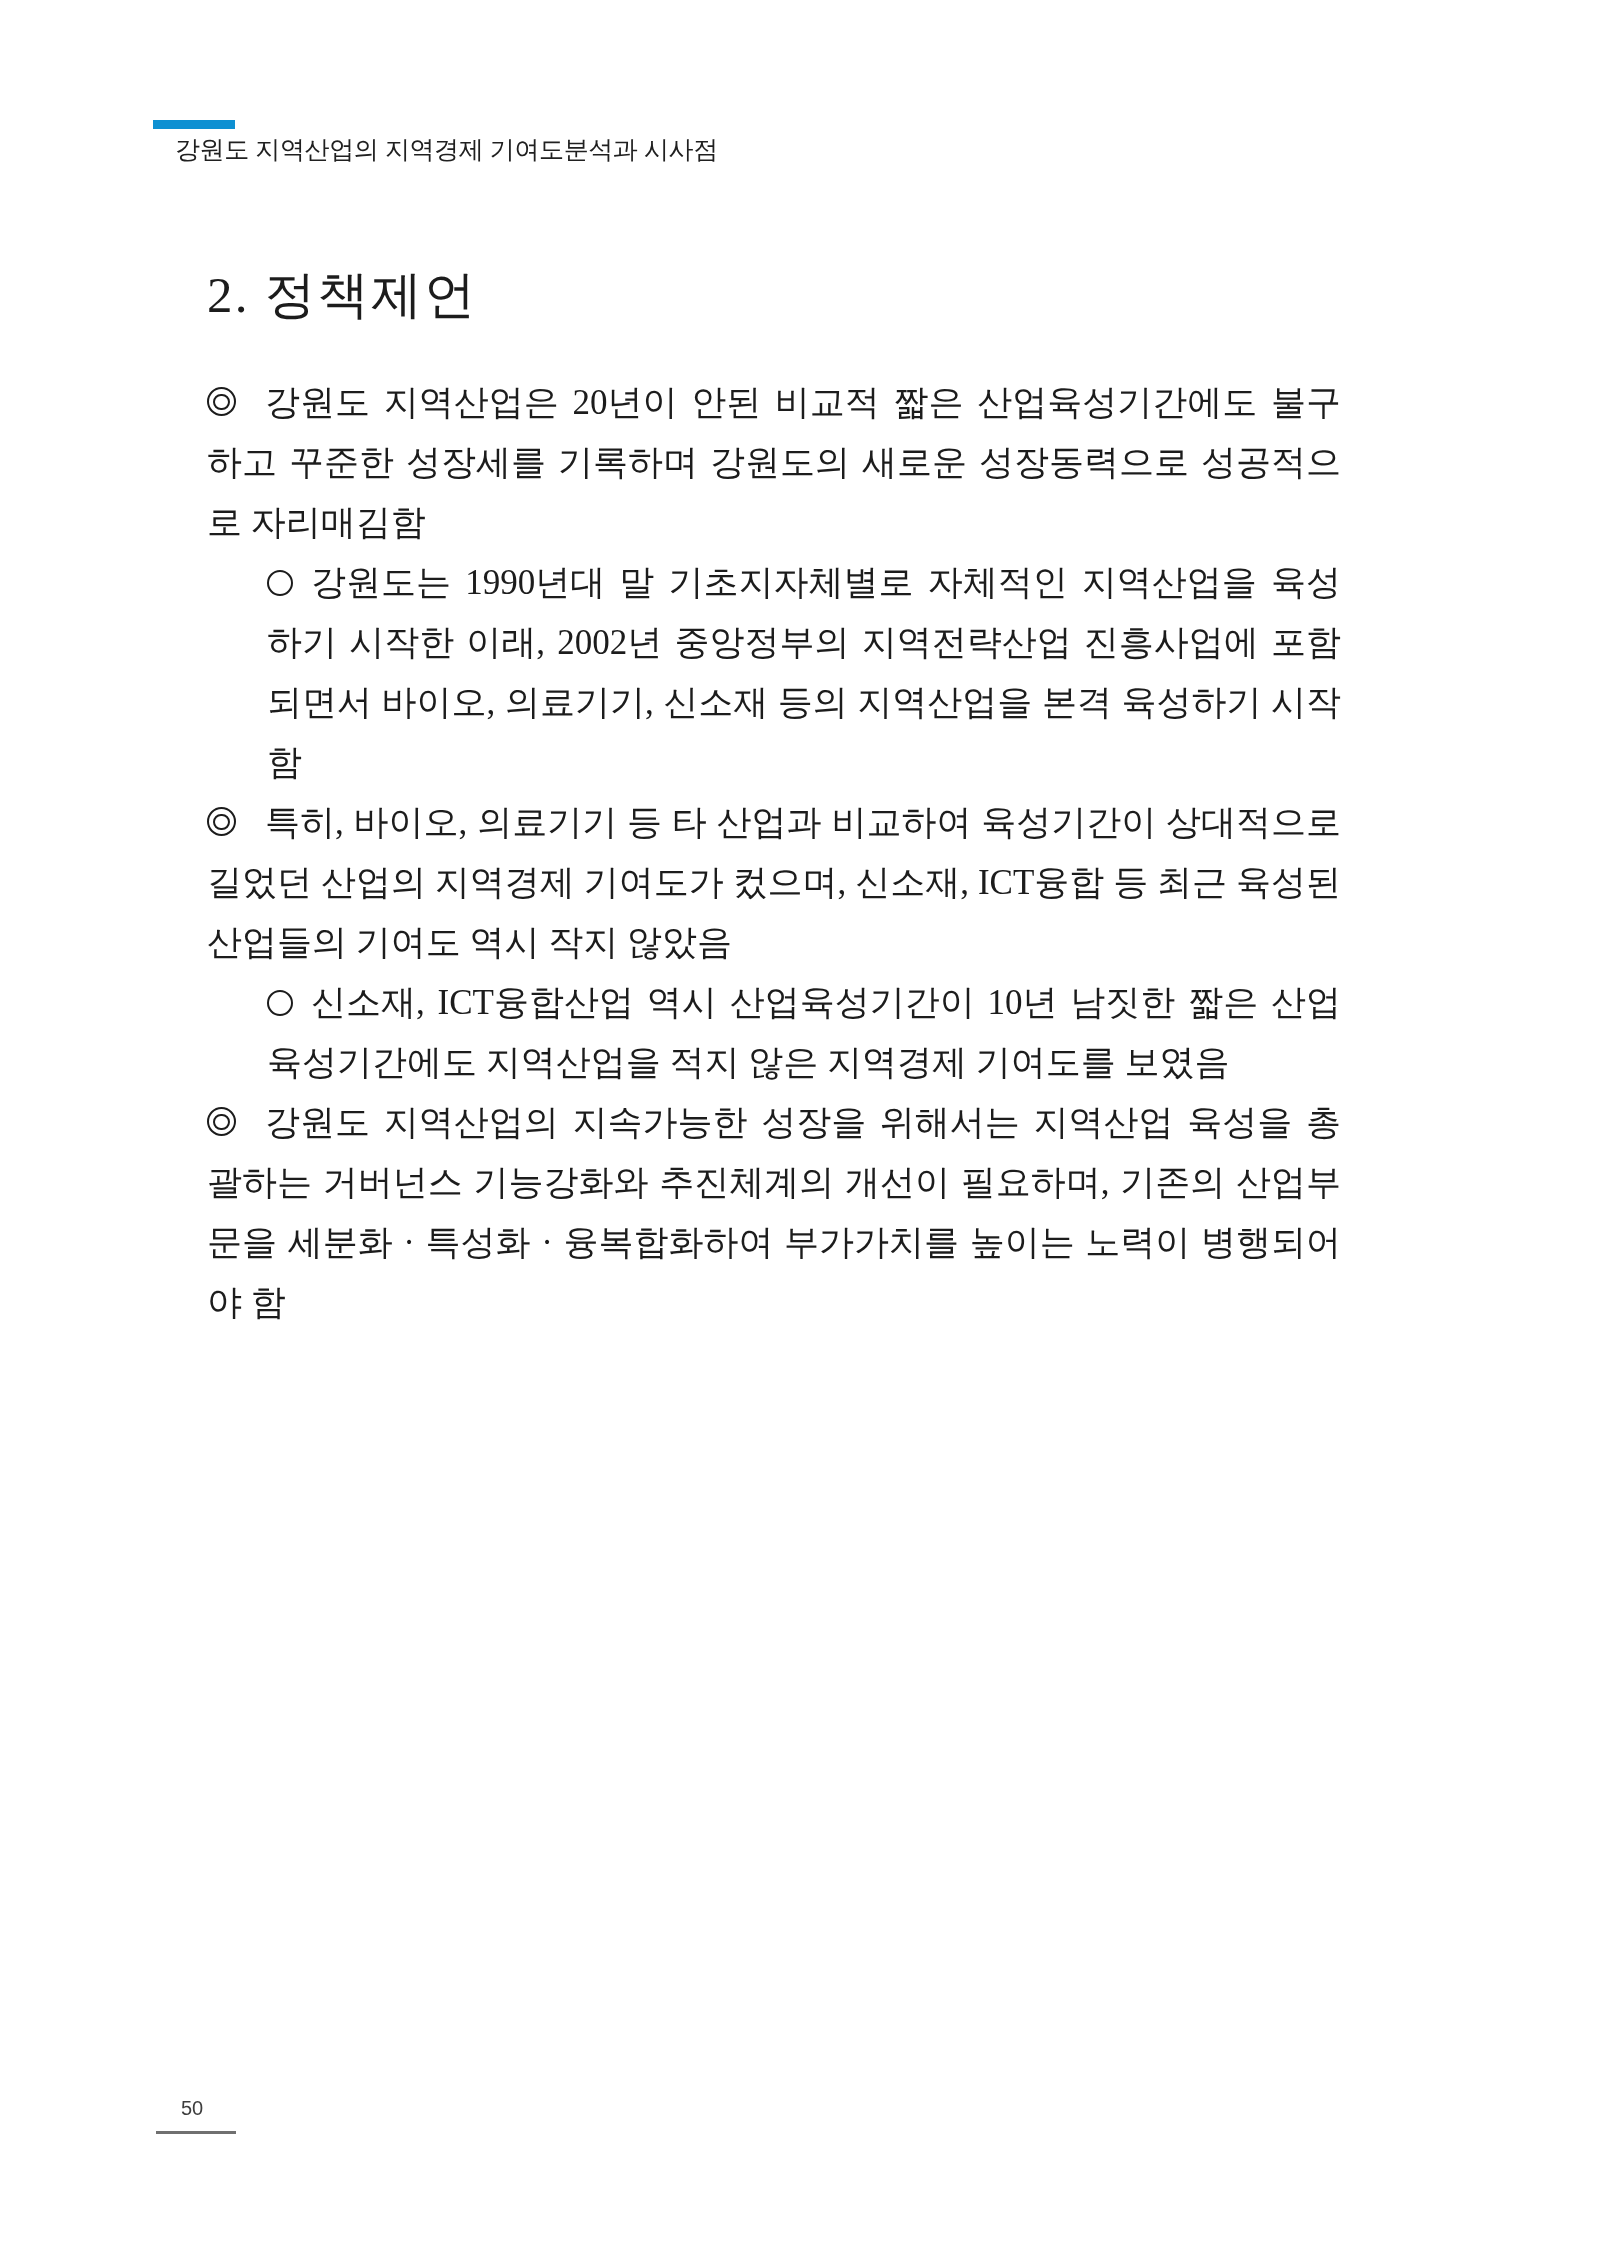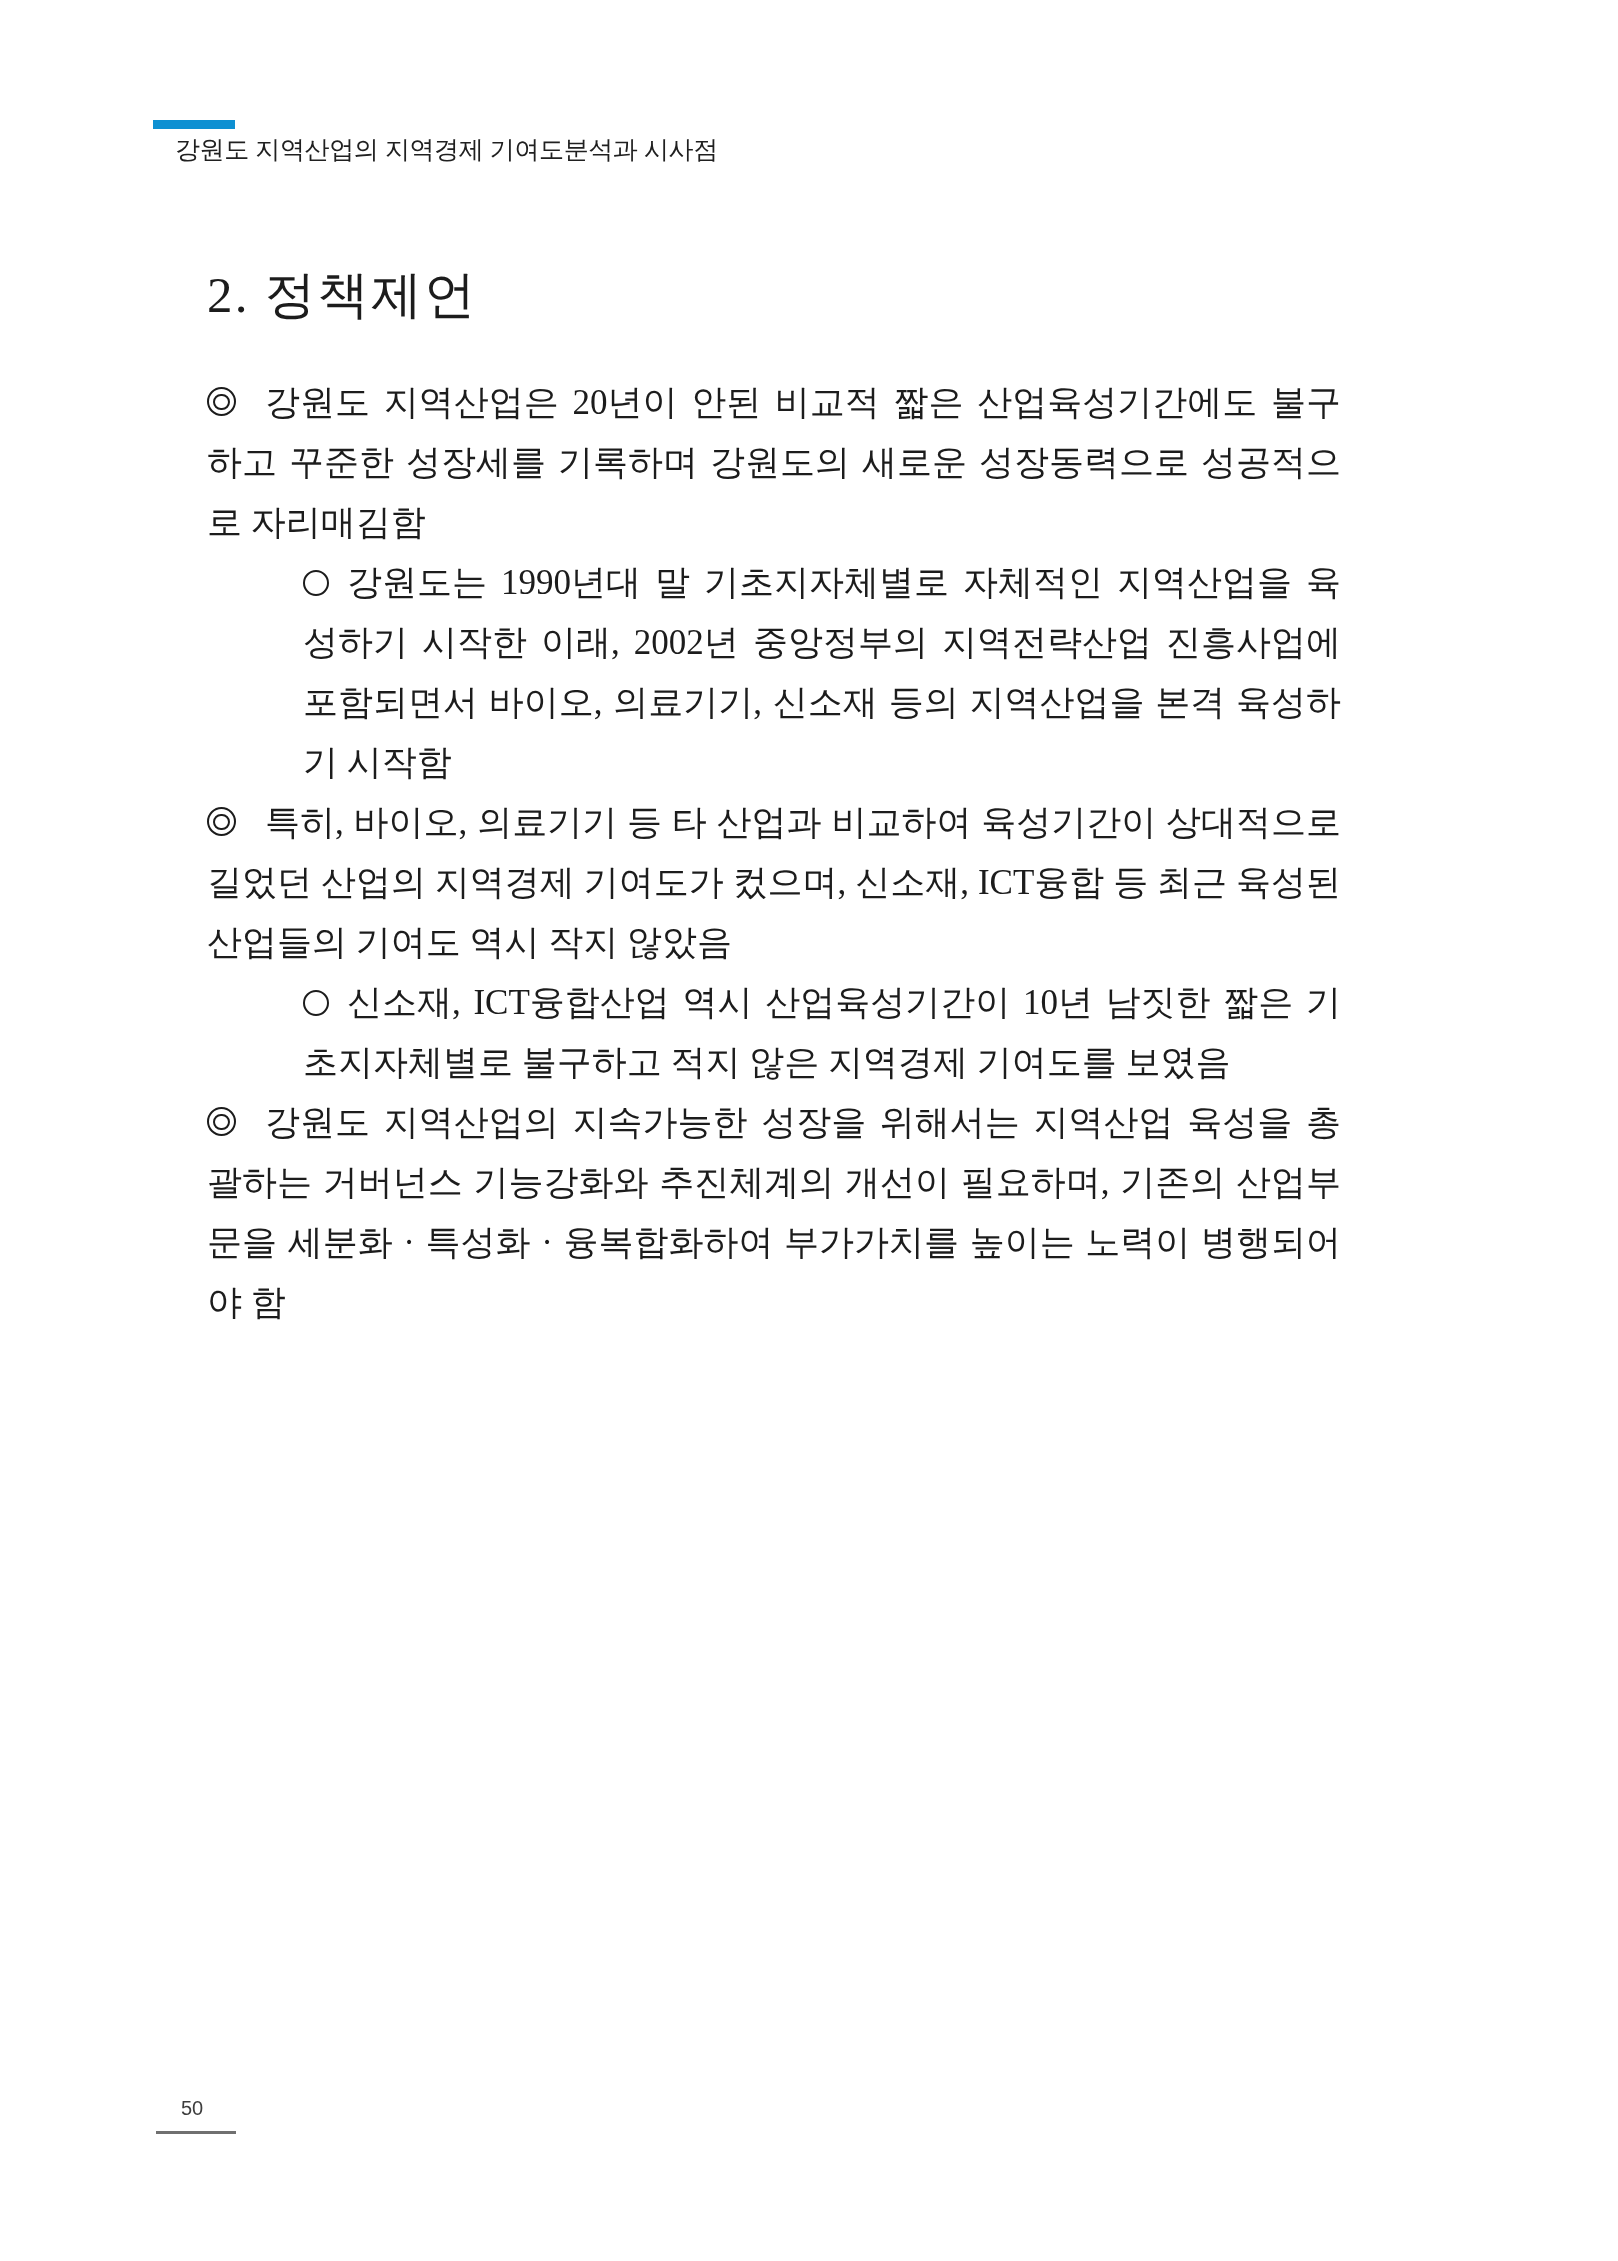--- a/index.html
+++ b/index.html
@@ -44,21 +44,21 @@
     margin: 0 0 56px 0;
     color: #1c1c1c;
   }
   p.para {
     font-size: 35px;
     line-height: 60px;
     margin: 0;
     text-align: justify;
     color: #1c1c1c;
   }
-  p.lv2 { margin-left: 96px; }
+  p.lv2 { margin-left: 60px; }
 
   .b0 { margin-top: 0; }
   .b1 { margin-top: 2.9px; }
   .b2 { margin-top: 52px; }
   .b3 { margin-top: 38px; }
   .b4 { margin-top: 7.3px; }
   .b5 { margin-top: 44px; }
   .b6 { margin-top: 41px; font-family: Liberation Serif, serif; }
 
   
@@ -116,21 +116,21 @@
   <h2 class="section-title">2. 정책제언</h2>
 
   <p class="para lv1 b0"><span class="mk mk-dbl" aria-label="◎"></span><span class="para-text">강원도 지역산업은 20년이 안된 비교적 짧은 산업육성기간에도 불구하고 꾸준한 성장세를 기록하며 강원도의 새로운 성장동력으로 성공적으로 자리매김함</span></p>
 
   <p class="para lv2 b1"><span class="mk mk-circ" aria-label="○"></span><span class="para-text">강원도는 1990년대 말 기초지자체별로 자체적인 지역산업을 육성하기 시작한 이래, 2002년 중앙정부의 지역전략산업 진흥사업에 포함되면서 바이오, 의료기기, 신소재 등의 지역산업을 본격 육성하기 시작함</span></p>
 
 
   <p class="para lv1 b3"><span class="mk mk-dbl" aria-label="◎"></span><span class="para-text">특히, 바이오, 의료기기 등 타 산업과 비교하여 육성기간이 상대적으로 길었던 산업의 지역경제 기여도가 컸으며, 신소재, ICT융합 등 최근 육성된 산업들의 기여도 역시 작지 않았음</span></p>
 
 
-  <p class="para lv2 b5"><span class="mk mk-circ" aria-label="○"></span><span class="para-text">신소재, ICT융합산업 역시 산업육성기간이 10년 남짓한 짧은 기초지자체별로 불구하고 적지 않은 지역경제 기여도를 보였음</span></p>
+  <p class="para lv2 b5"><span class="mk mk-circ" aria-label="○"></span><span class="para-text">신소재, ICT융합산업 역시 산업육성기간이 10년 남짓한 짧은 산업육성기간에도 지역산업을 적지 않은 지역경제 기여도를 보였음</span></p>
 
   <p class="para lv1 b6"><span class="mk mk-dbl" aria-label="◎"></span><span class="para-text">강원도 지역산업의 지속가능한 성장을 위해서는 지역산업 육성을 총괄하는 거버넌스 기능강화와 추진체계의 개선이 필요하며, 기존의 산업부문을 세분화 · 특성화 · 융복합화하여 부가가치를 높이는 노력이 병행되어야 함</span></p>
 
 </main>
 
 <footer>
   <div class="footer-pagenum">50</div>
   <div class="footer-rule" style="background: rgb(112, 112, 112);"></div>
 </footer>
 

